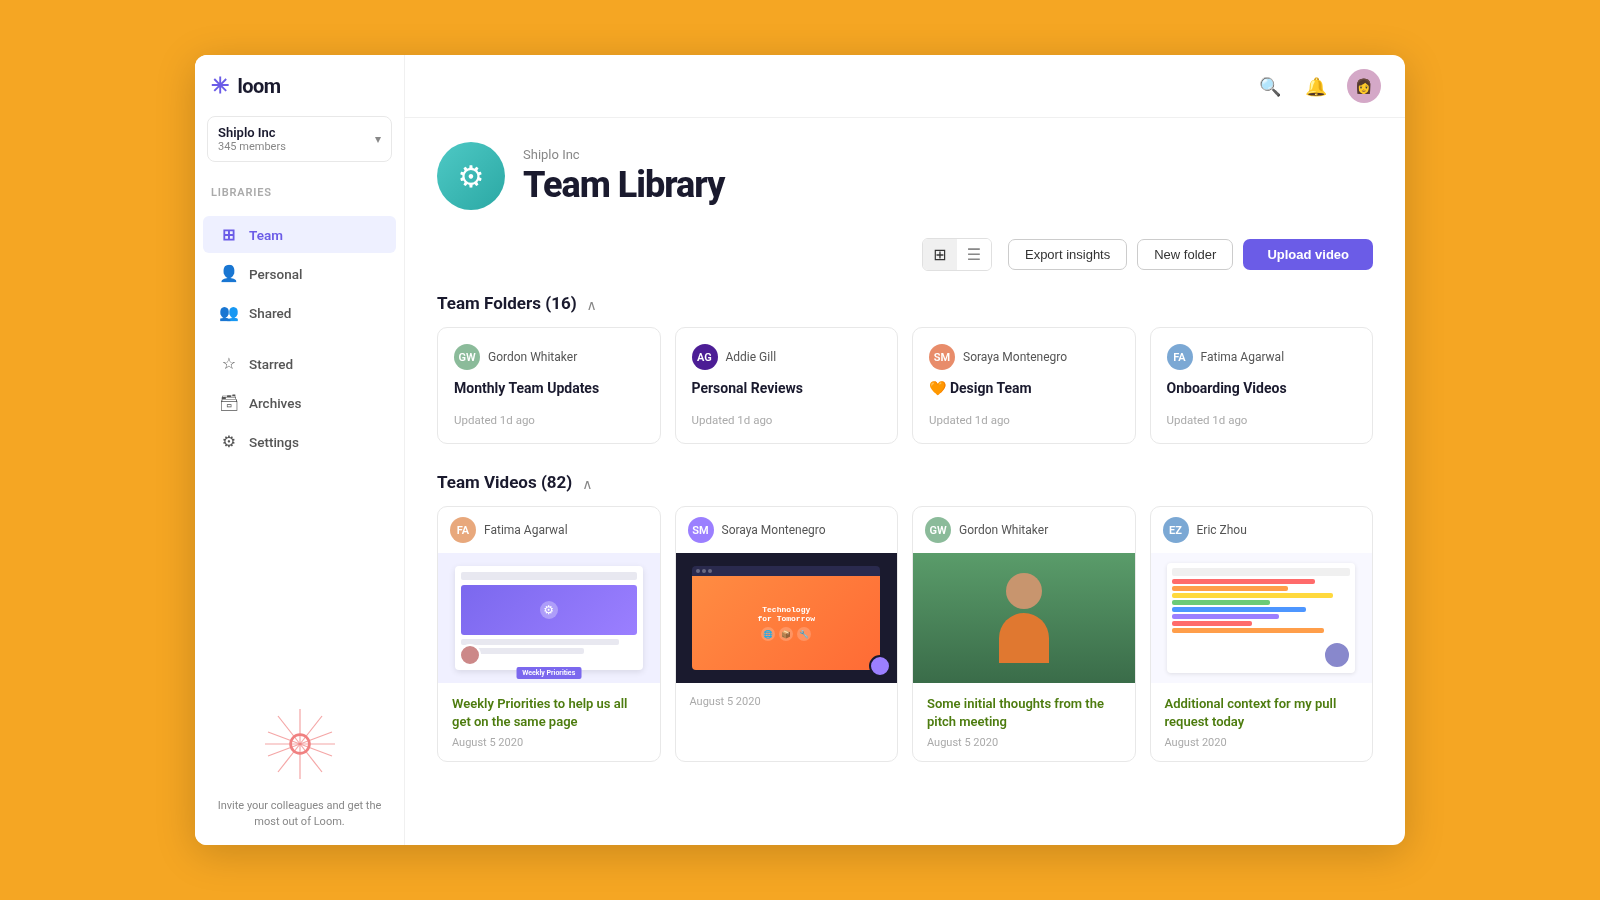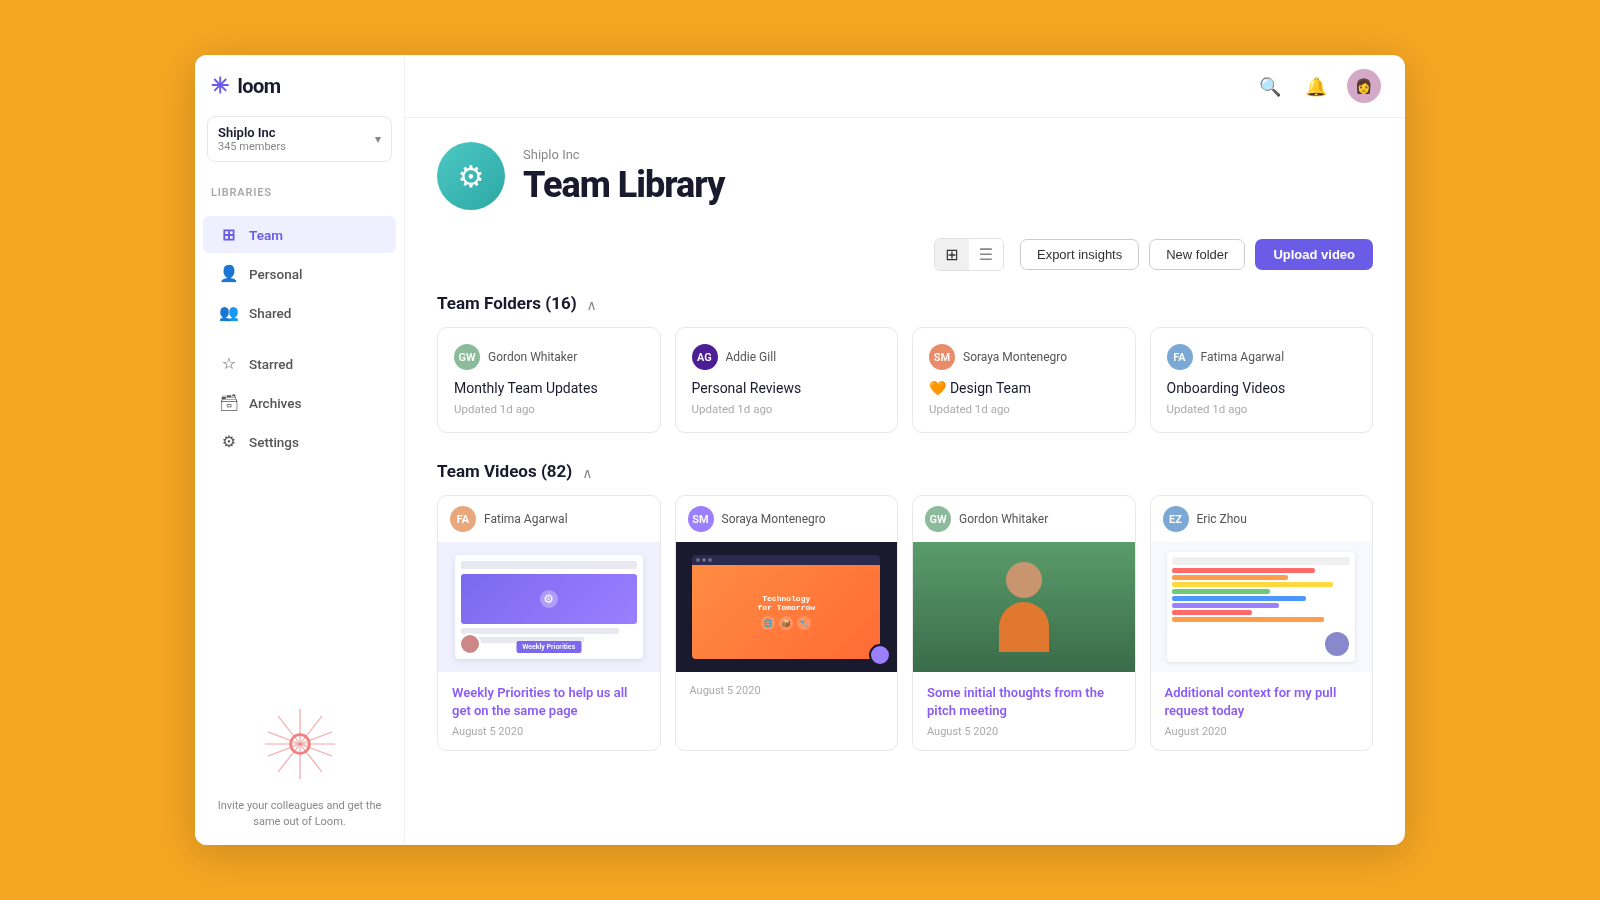--- a/index.html
+++ b/index.html
@@ -235,21 +235,21 @@
       padding: 7px 16px;
       font-size: 13px;
       font-weight: 500;
       color: #333;
       cursor: pointer;
     }
     .btn-primary {
       border: none;
       background: #6B5CE7;
       border-radius: 7px;
-      padding: 8px 18px;
+      padding: 8px 24px;
       font-size: 13px;
       font-weight: 600;
       color: white;
       cursor: pointer;
     }
     
     .section-header {
       display: flex;
       align-items: flex-end;
       gap: 10px;
@@ -299,23 +299,23 @@
       font-weight: 600;
       color: white;
       overflow: hidden;
     }
     .user-name {
       font-size: 12px;
       color: #555;
     }
     .folder-name {
       font-size: 14px;
-      font-weight: 400;
+      font-weight: 700;
       color: #1a1a2e;
-      margin-bottom: 6px;
+      margin-bottom: 17px;
     }
     .folder-updated {
       font-size: 11.5px;
       color: #aaa;
     }
     
     .video-card {
       border: 1px solid #e8e8e8;
       border-radius: 10px;
       background: white;
@@ -387,21 +387,21 @@
       bottom: 4px;
       left: 4px;
       width: 22px;
       height: 22px;
       border-radius: 50%;
       background: #c88;
       border: 2px solid white;
     }
     .thumb1-label {
       position: absolute;
-      bottom: 19px;
+      bottom: 4px;
       left: 50%;
       transform: translateX(-50%);
       background: #7B68EE;
       color: white;
       font-size: 7px;
       font-weight: 600;
       padding: 2px 6px;
       border-radius: 2px;
       white-space: nowrap;
     }
@@ -541,21 +541,21 @@
       background: #8888cc;
       border: 2px solid white;
       overflow: hidden;
     }
     .video-card-body {
       padding: 12px 14px;
     }
     .video-title {
       font-size: 13px;
       font-weight: 600;
-      color: #8b5cf6;
+      color: #4d7c0f;
       margin-bottom: 5px;
       line-height: 1.4;
     }
     .video-date {
       font-size: 11px;
       color: #aaa;
     }
   </style>
 </head>
 <body>
@@ -622,21 +622,21 @@
         <line x1="40" y1="40" x2="72" y2="52" stroke="#f08080" stroke-width="1.2" opacity="0.7"></line>
         <line x1="40" y1="40" x2="62" y2="68" stroke="#f08080" stroke-width="1.2" opacity="0.7"></line>
         <line x1="40" y1="40" x2="40" y2="75" stroke="#f08080" stroke-width="1.2" opacity="0.7"></line>
         <line x1="40" y1="40" x2="18" y2="68" stroke="#f08080" stroke-width="1.2" opacity="0.7"></line>
         <line x1="40" y1="40" x2="8" y2="52" stroke="#f08080" stroke-width="1.2" opacity="0.7"></line>
         <line x1="40" y1="40" x2="5" y2="40" stroke="#f08080" stroke-width="1.2" opacity="0.7"></line>
         <line x1="40" y1="40" x2="8" y2="28" stroke="#f08080" stroke-width="1.2" opacity="0.7"></line>
         <line x1="40" y1="40" x2="18" y2="12" stroke="#f08080" stroke-width="1.2" opacity="0.7"></line>
         <circle cx="40" cy="40" r="9" fill="none" stroke="#f08080" stroke-width="2"></circle>
       </svg>
-      <div class="invite-text">Invite your colleagues and get the same out of Loom.</div>
+      <div class="invite-text">Invite your colleagues and get the most out of Loom.</div>
     </div>
   </div>
 
   <div class="main-content">
 
     <div class="top-bar">
       <div class="top-icon">🔍</div>
       <div class="top-icon">🔔</div>
       <div class="avatar-circle">👩</div>
     </div>

